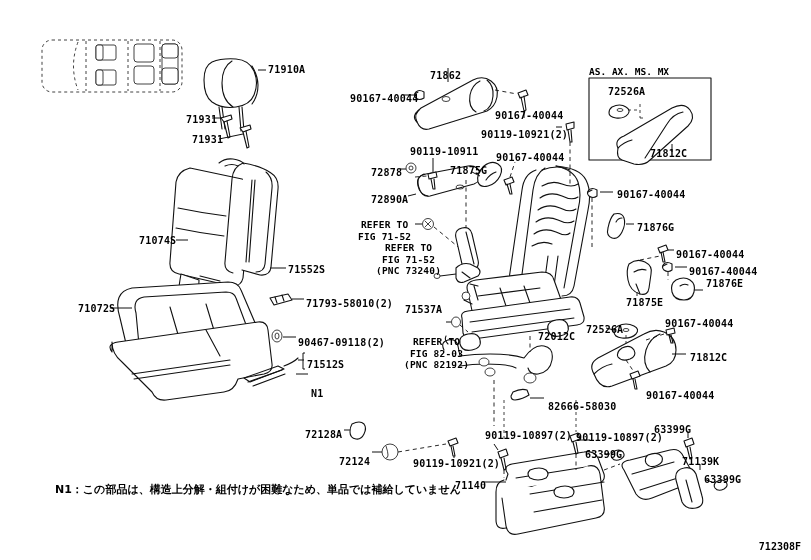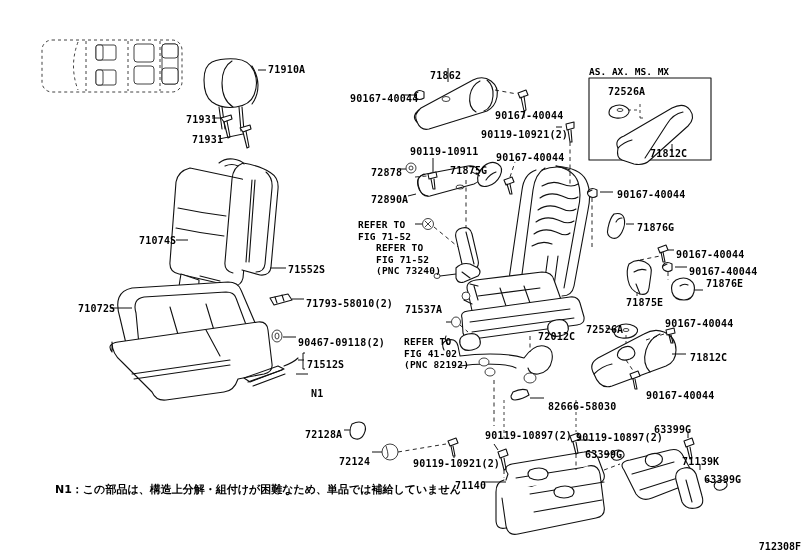--- a/index.html
+++ b/index.html
@@ -2,21 +2,21 @@
 <html><head>
 <meta charset="utf-8">
 <title>Toyota Parts Diagram 712308F</title>
 <style>
   html,body{margin:0;padding:0;background:#ffffff;}
   body{
     width:811px;height:560px;position:relative;overflow:hidden;
     font-family:"DejaVu Sans","Liberation Sans",sans-serif;
     color:#000;
   }
-  .sheet{position:absolute;inset:0;}
+  .sheet{position:absolute;inset:0;text-align:center;}
   svg.art{position:absolute;left:0;top:0;width:811px;height:560px;}
   .lbl{
     position:absolute;
     font-family:"DejaVu Sans Mono","Liberation Mono",monospace;
     font-size:10px;font-weight:bold;letter-spacing:0.2px;
     white-space:pre;line-height:12px;color:#000;
   }
   .lbl.grp{font-size:9.5px;line-height:11.5px;}
   .jp{
     position:absolute;
@@ -441,21 +441,21 @@
     <div class="lbl" style="left:576px;top:432px">90119-10897(2)</div>
     <div class="lbl" style="left:654px;top:424px">63399G</div>
     <div class="lbl" style="left:585px;top:449px">63399G</div>
     <div class="lbl" style="left:682px;top:456px">71139K</div>
     <div class="lbl" style="left:704px;top:474px">63399G</div>
     <div class="lbl" style="left:455px;top:480px">71140</div>
   </div>
 
   <div class="lbl grp" style="left:358px;top:219px"><span>REFER TO</span><br><span>FIG 71-52</span></div>
   <div class="lbl grp" style="left:376px;top:242px"><span>REFER TO</span><br><span>FIG 71-52</span><br><span>(PNC 73240)</span></div>
-  <div class="lbl grp" style="left:404px;top:336px"><span>REFER TO</span><br><span>FIG 41-02</span><br><span>(PNC 82192)</span></div>
+  <div class="lbl grp" style="left:404px;top:336px"><span>REFER TO</span><br><span>FIG 82-03</span><br><span>(PNC 82192)</span></div>
 
   <div class="boxttl" style="left:589px;top:66px">AS. AX. MS. MX</div>
   <div class="lbl" style="left:608px;top:86px">72526A</div>
   <div class="lbl" style="left:650px;top:148px">71812C</div>
 
   <div class="jp" style="left:55px;top:482px">N1：この部品は、構造上分解・組付けが困難なため、単品では補給していません</div>
 
   <div class="code">712308F</div>
 
 </div>

